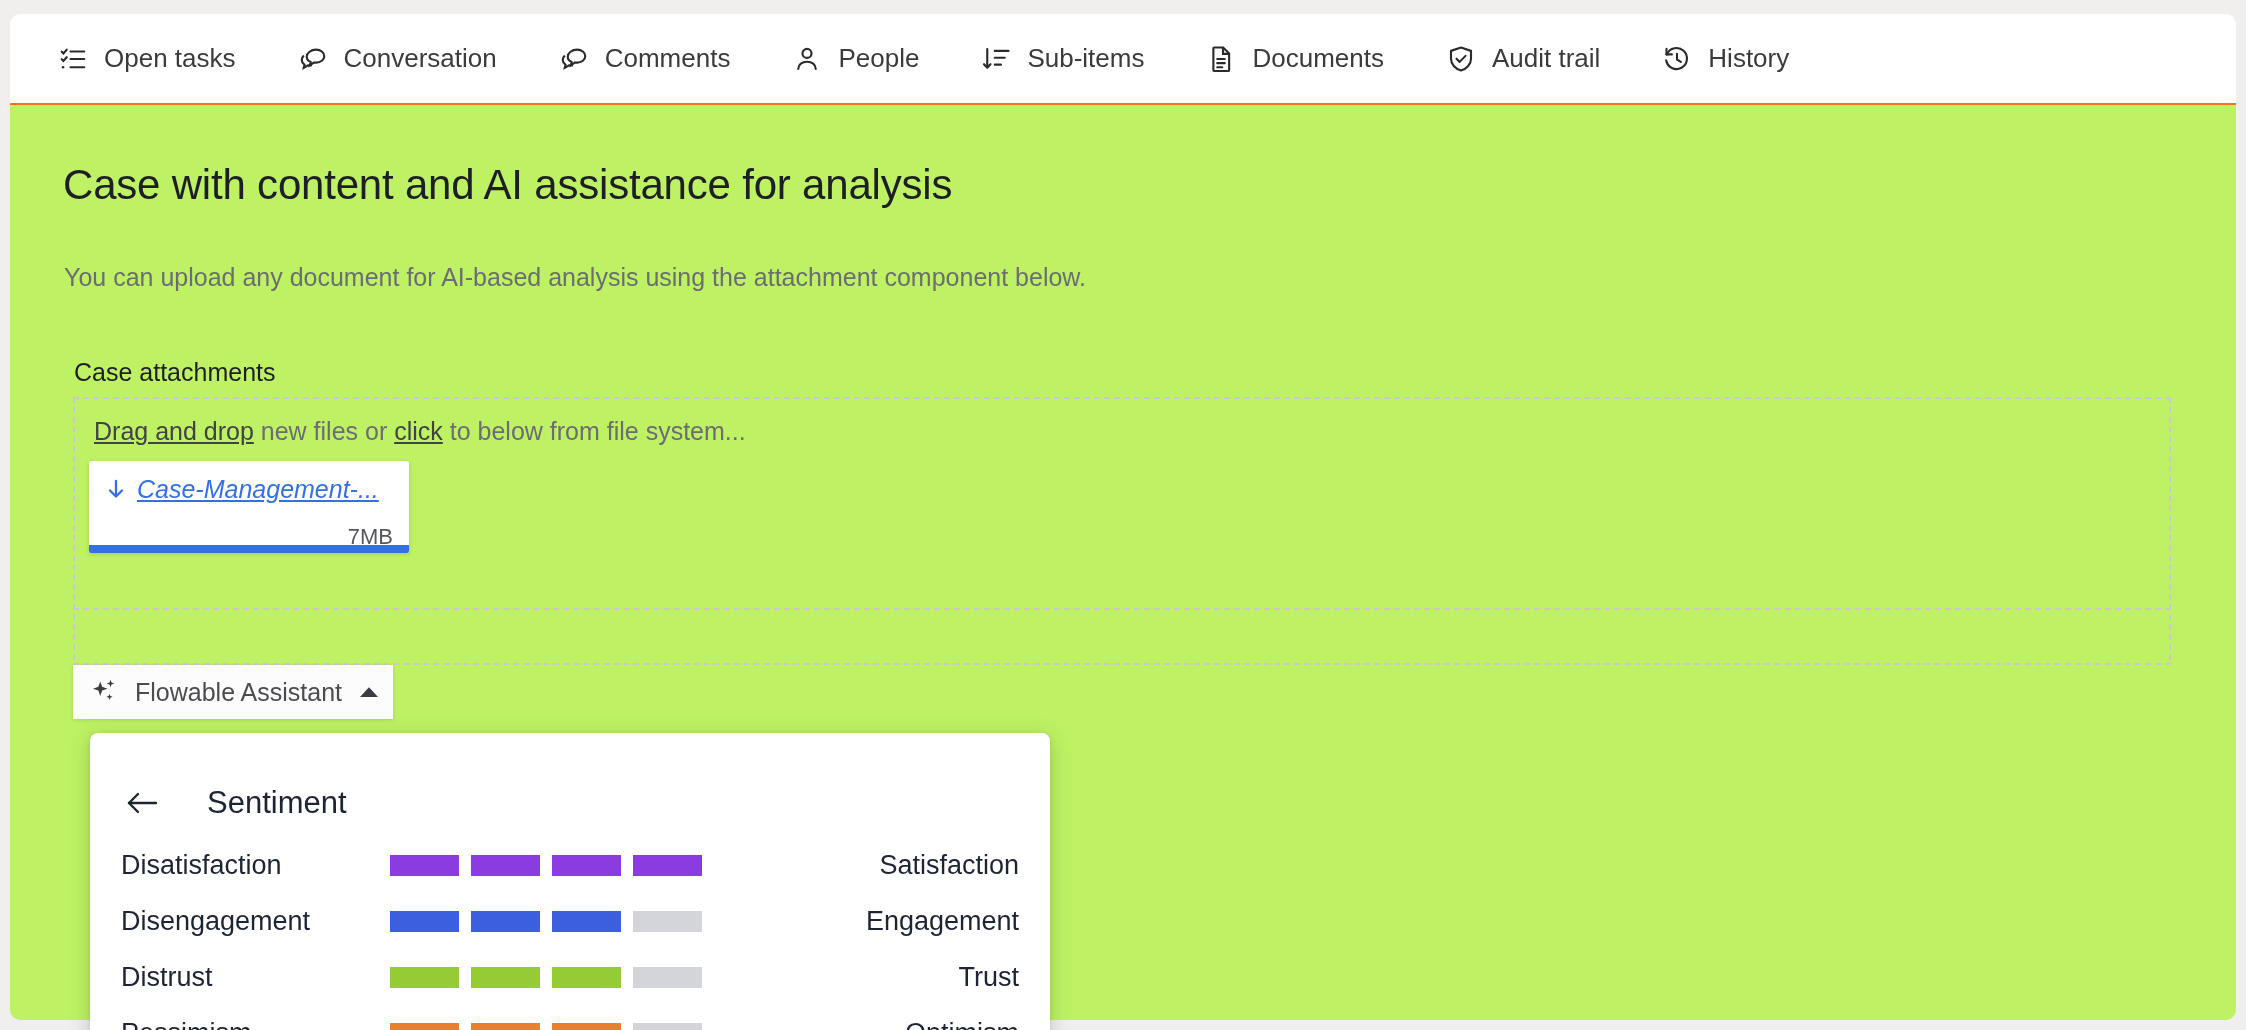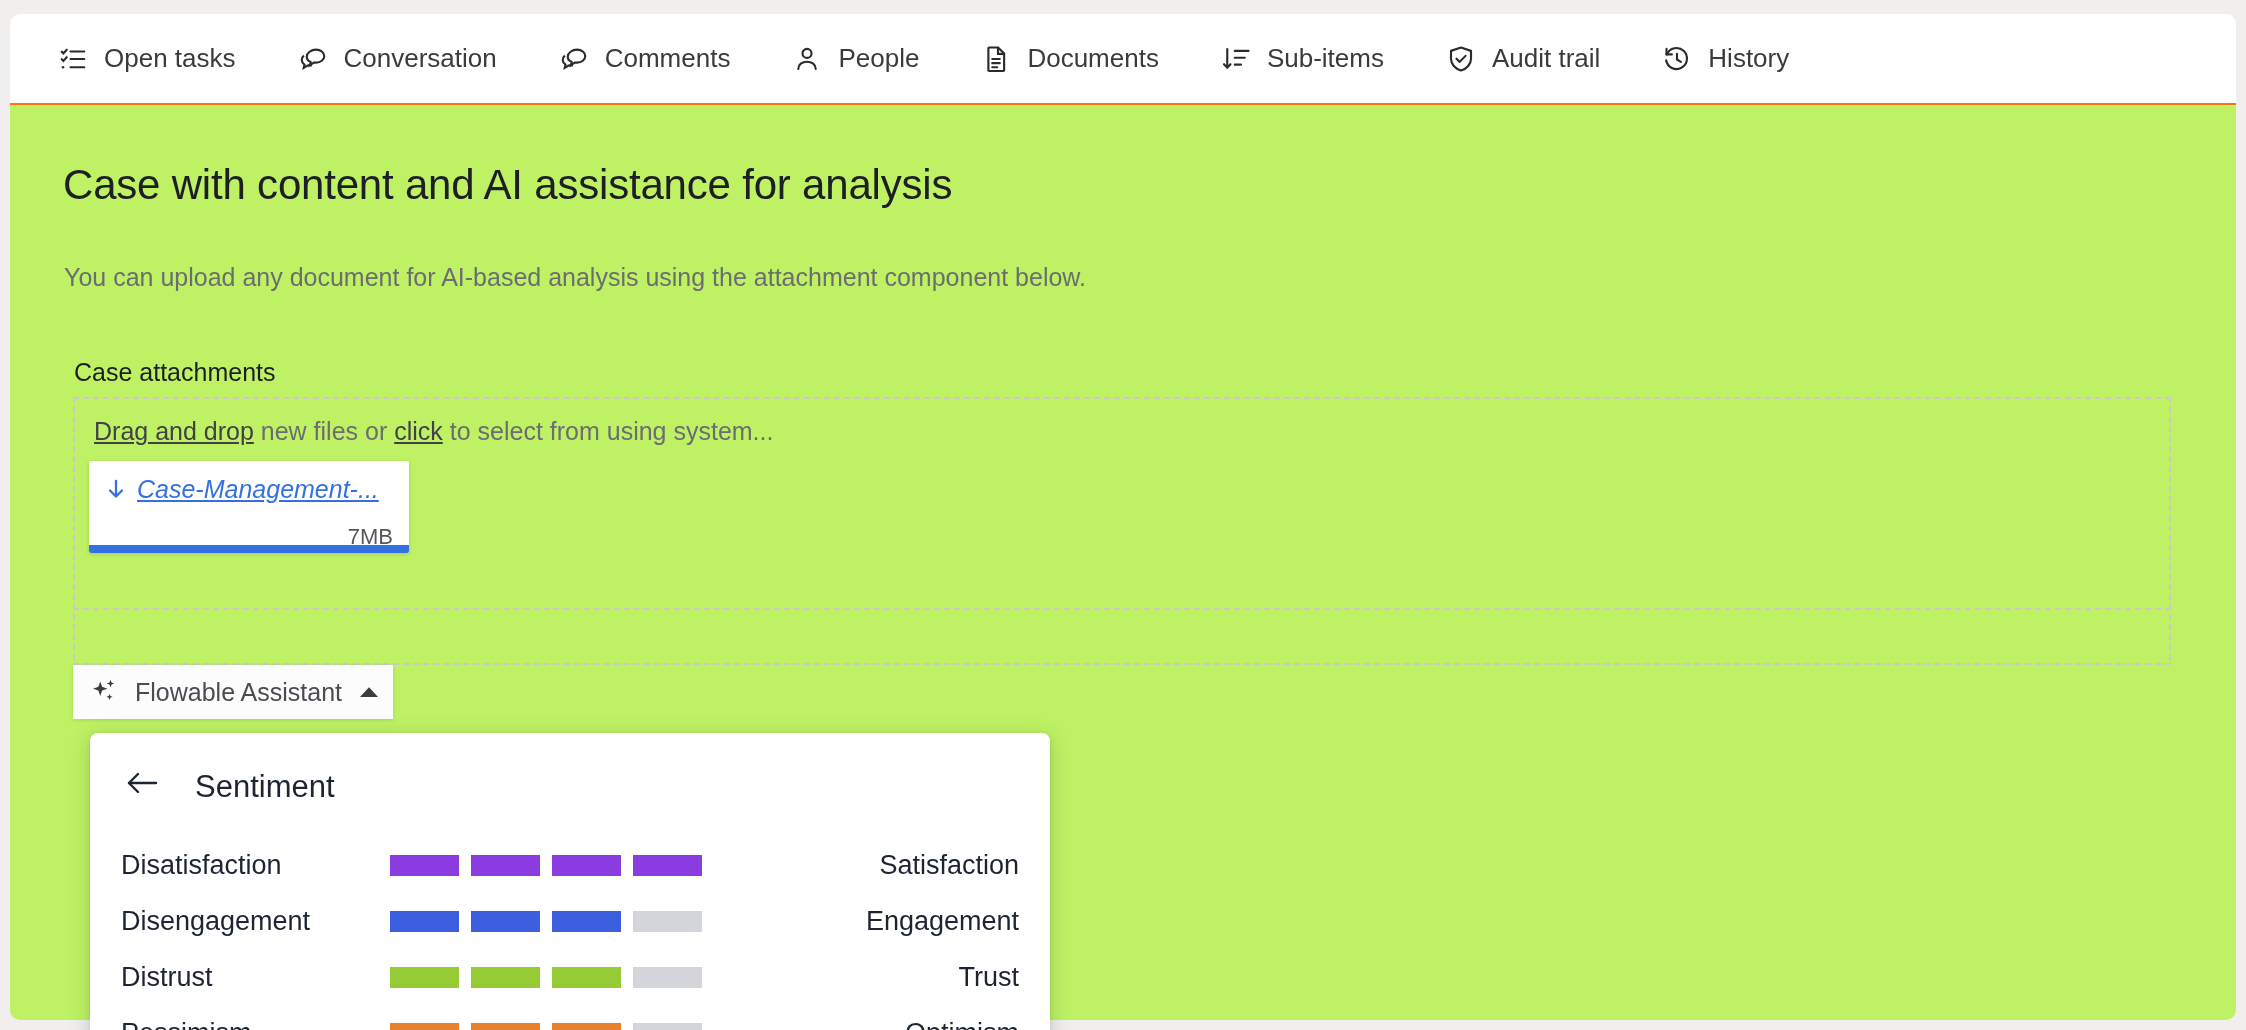--- a/index.html
+++ b/index.html
@@ -212,23 +212,23 @@
     left: 80px;
     top: 628px;
     width: 960px;
     height: 353px;
     background: #ffffff;
     border-radius: 8px;
     box-shadow: 0 4px 22px rgba(0,0,0,0.17), 0 1px 4px rgba(0,0,0,0.10);
   }
   .panel-head {
     display: flex;
-    align-items: flex-start;
-    gap: 36px;
-    padding: 36px 0 0 35px;
+    align-items: center;
+    gap: 48px;
+    padding: 52px 0 0 35px;
   }
   .back-arrow { width: 34px; height: 28px; flex: 0 0 34px; cursor: pointer; }
   .panel-title {
     font-size: 31px;
     color: #1d2433;
   }
 
   .rows {
     position: absolute;
     left: 0; right: 0;
@@ -309,37 +309,37 @@
       <svg width="30" height="30" viewBox="0 0 24 24" fill="none" stroke="#2b2b2b" stroke-width="1.7">
         <circle cx="12" cy="7.5" r="3.6"></circle>
         <path d="M5 20c0-3.6 3.1-5.8 7-5.8s7 2.2 7 5.8" stroke-linecap="round"></path>
       </svg>
     </span>
     <span>People</span>
   </div>
 
   <div class="tab">
     <span class="tab-ico">
+      <svg width="30" height="30" viewBox="0 0 24 24" fill="none" stroke="#2b2b2b" stroke-width="1.7" stroke-linecap="round">
+        <path d="M5 4v15M5 19l-2.6-2.8M5 19l2.6-2.8"></path>
+        <path d="M11 5.5h11M11 11h8M11 16.5h5"></path>
+      </svg>
+    </span>
+    <span>Sub-items</span>
+  </div>
+
+  <div class="tab">
+    <span class="tab-ico">
       <svg width="30" height="30" viewBox="0 0 24 24" fill="none" stroke="#2b2b2b" stroke-width="1.7">
         <path d="M6.5 2.8h7.2L18.5 7.6V21a.6.6 0 01-.6.6H6.5a.6.6 0 01-.6-.6V3.4a.6.6 0 01.6-.6z"></path>
         <path d="M13.6 2.9v5h4.8"></path>
         <path d="M9 12h6M9 15.3h6M9 18.6h4" stroke-linecap="round"></path>
       </svg>
     </span>
     <span>Documents</span>
-  </div>
-
-  <div class="tab">
-    <span class="tab-ico">
-      <svg width="30" height="30" viewBox="0 0 24 24" fill="none" stroke="#2b2b2b" stroke-width="1.7" stroke-linecap="round">
-        <path d="M5 4v15M5 19l-2.6-2.8M5 19l2.6-2.8"></path>
-        <path d="M11 5.5h11M11 11h8M11 16.5h5"></path>
-      </svg>
-    </span>
-    <span>Sub-items</span>
   </div>
 
   <div class="tab">
     <span class="tab-ico">
       <svg width="30" height="30" viewBox="0 0 24 24" fill="none" stroke="#2b2b2b" stroke-width="1.7" stroke-linecap="round" stroke-linejoin="round">
         <path d="M12 2.8l8 2.7v6.2c0 4.4-3.3 8.1-8 9.5-4.7-1.4-8-5.1-8-9.5V5.5l8-2.7z"></path>
         <path d="M8.4 11.8l2.5 2.5 4.7-4.8"></path>
       </svg>
     </span>
     <span>Audit trail</span>
@@ -359,21 +359,21 @@
 </div>
 
 <div class="card">
 
   <h1 class="page-title">Case with content and AI assistance for analysis</h1>
   <p class="page-desc">You can upload any document for AI-based analysis using the attachment component below.</p>
 
   <div class="section-label">Case attachments</div>
 
   <div class="dropzone">
-    <div class="dz-text"><u>Drag and drop</u><span> new files or </span><u>click</u><span> to select from using system...</span></div>
+    <div class="dz-text"><u>Drag and drop</u><span> new files or </span><u>click</u><span> to below from file system...</span></div>
 
     <div class="attachment">
       <div class="att-row">
         <span class="att-dl">
           <svg width="22" height="26" viewBox="0 0 22 26" fill="none" stroke="#3370e0" stroke-width="2.3" stroke-linecap="round" stroke-linejoin="round">
             <path d="M11 4v15"></path>
               <path d="M5 13.5l6 6 6-6"></path>
           </svg>
         </span>
         <span class="att-name">Case-Management-...</span>

